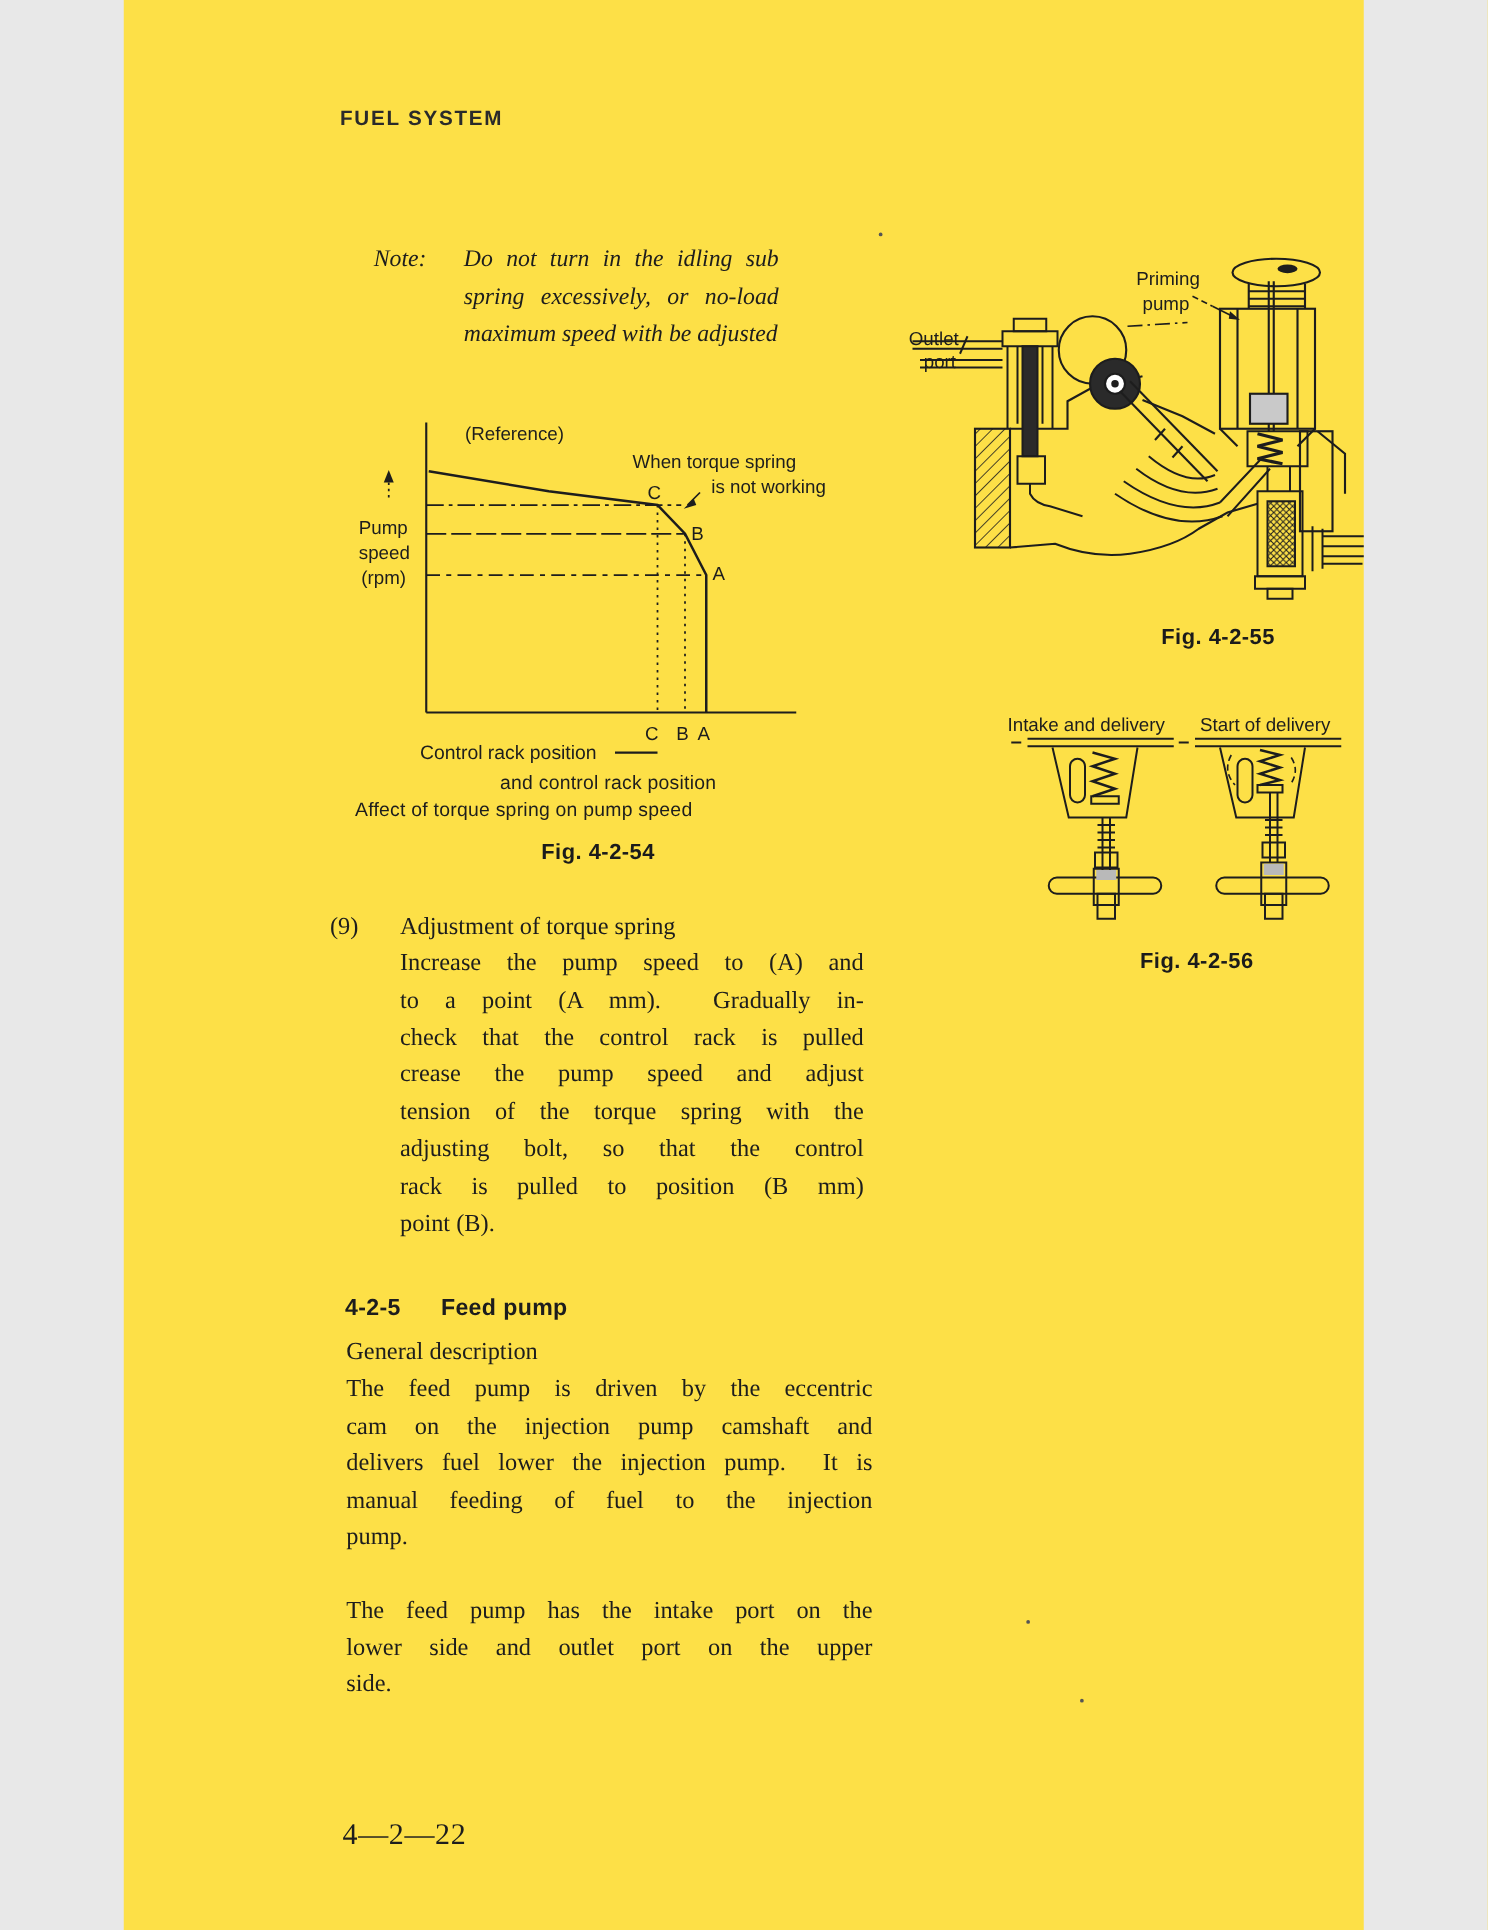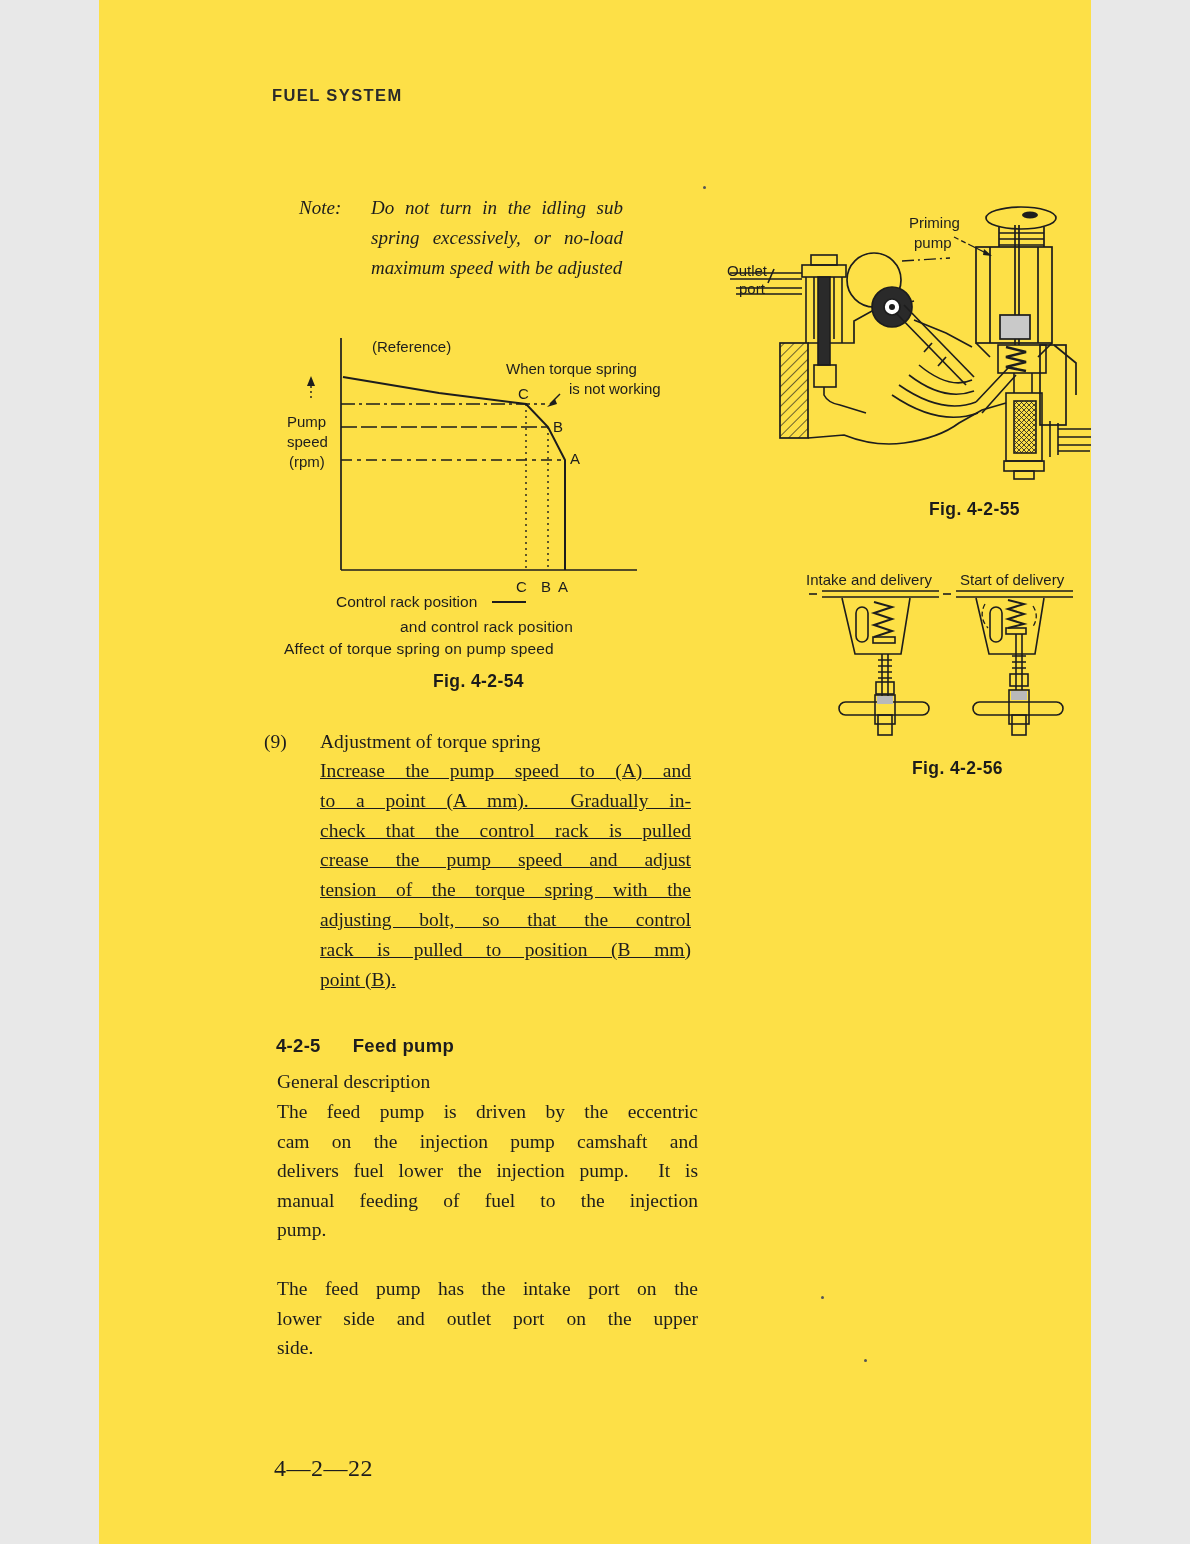--- a/index.html
+++ b/index.html
@@ -15,21 +15,21 @@
     font-size:16.5px; font-weight:600; letter-spacing:1.4px; color:#2a2a2a;
   }
   .note-label { font-size:19px; font-style:italic; }
   .note-body { font-size:19px; font-style:italic; }
   .note-body > div { height:30.2px; }
 
   .jlines > div { text-align:justify; text-align-last:justify; white-space:pre-wrap; }
   .jlines > div:last-child { text-align-last:left; }
 
   .bodytext { font-size:19.5px; }
-  .sec9-lines > div { height:29.8px;text-decoration:underline; }
+  .sec9-lines > div { height:29.8px; }
   .feed-lines > div { height:29.6px; }
 
   .fig-caption { font-family:"Liberation Sans", sans-serif; font-size:15.5px; letter-spacing:0.2px; color:#1d1d1d; }
   .fig-label { font-family:"Liberation Sans", sans-serif; font-size:17.5px; font-weight:600; letter-spacing:0.4px; color:#1b1b1b; }
   .heading-425 { font-family:"Liberation Sans", sans-serif; font-size:18.5px; font-weight:700; letter-spacing:0.3px; }
   .heading-425 .gap { display:inline-block; width:32px; }
   .pagenum { font-size:24px; letter-spacing:0.5px; }
 
   svg text { font-family:"Liberation Sans", sans-serif; fill:#1d1d1d; }
   svg { overflow:visible; }

